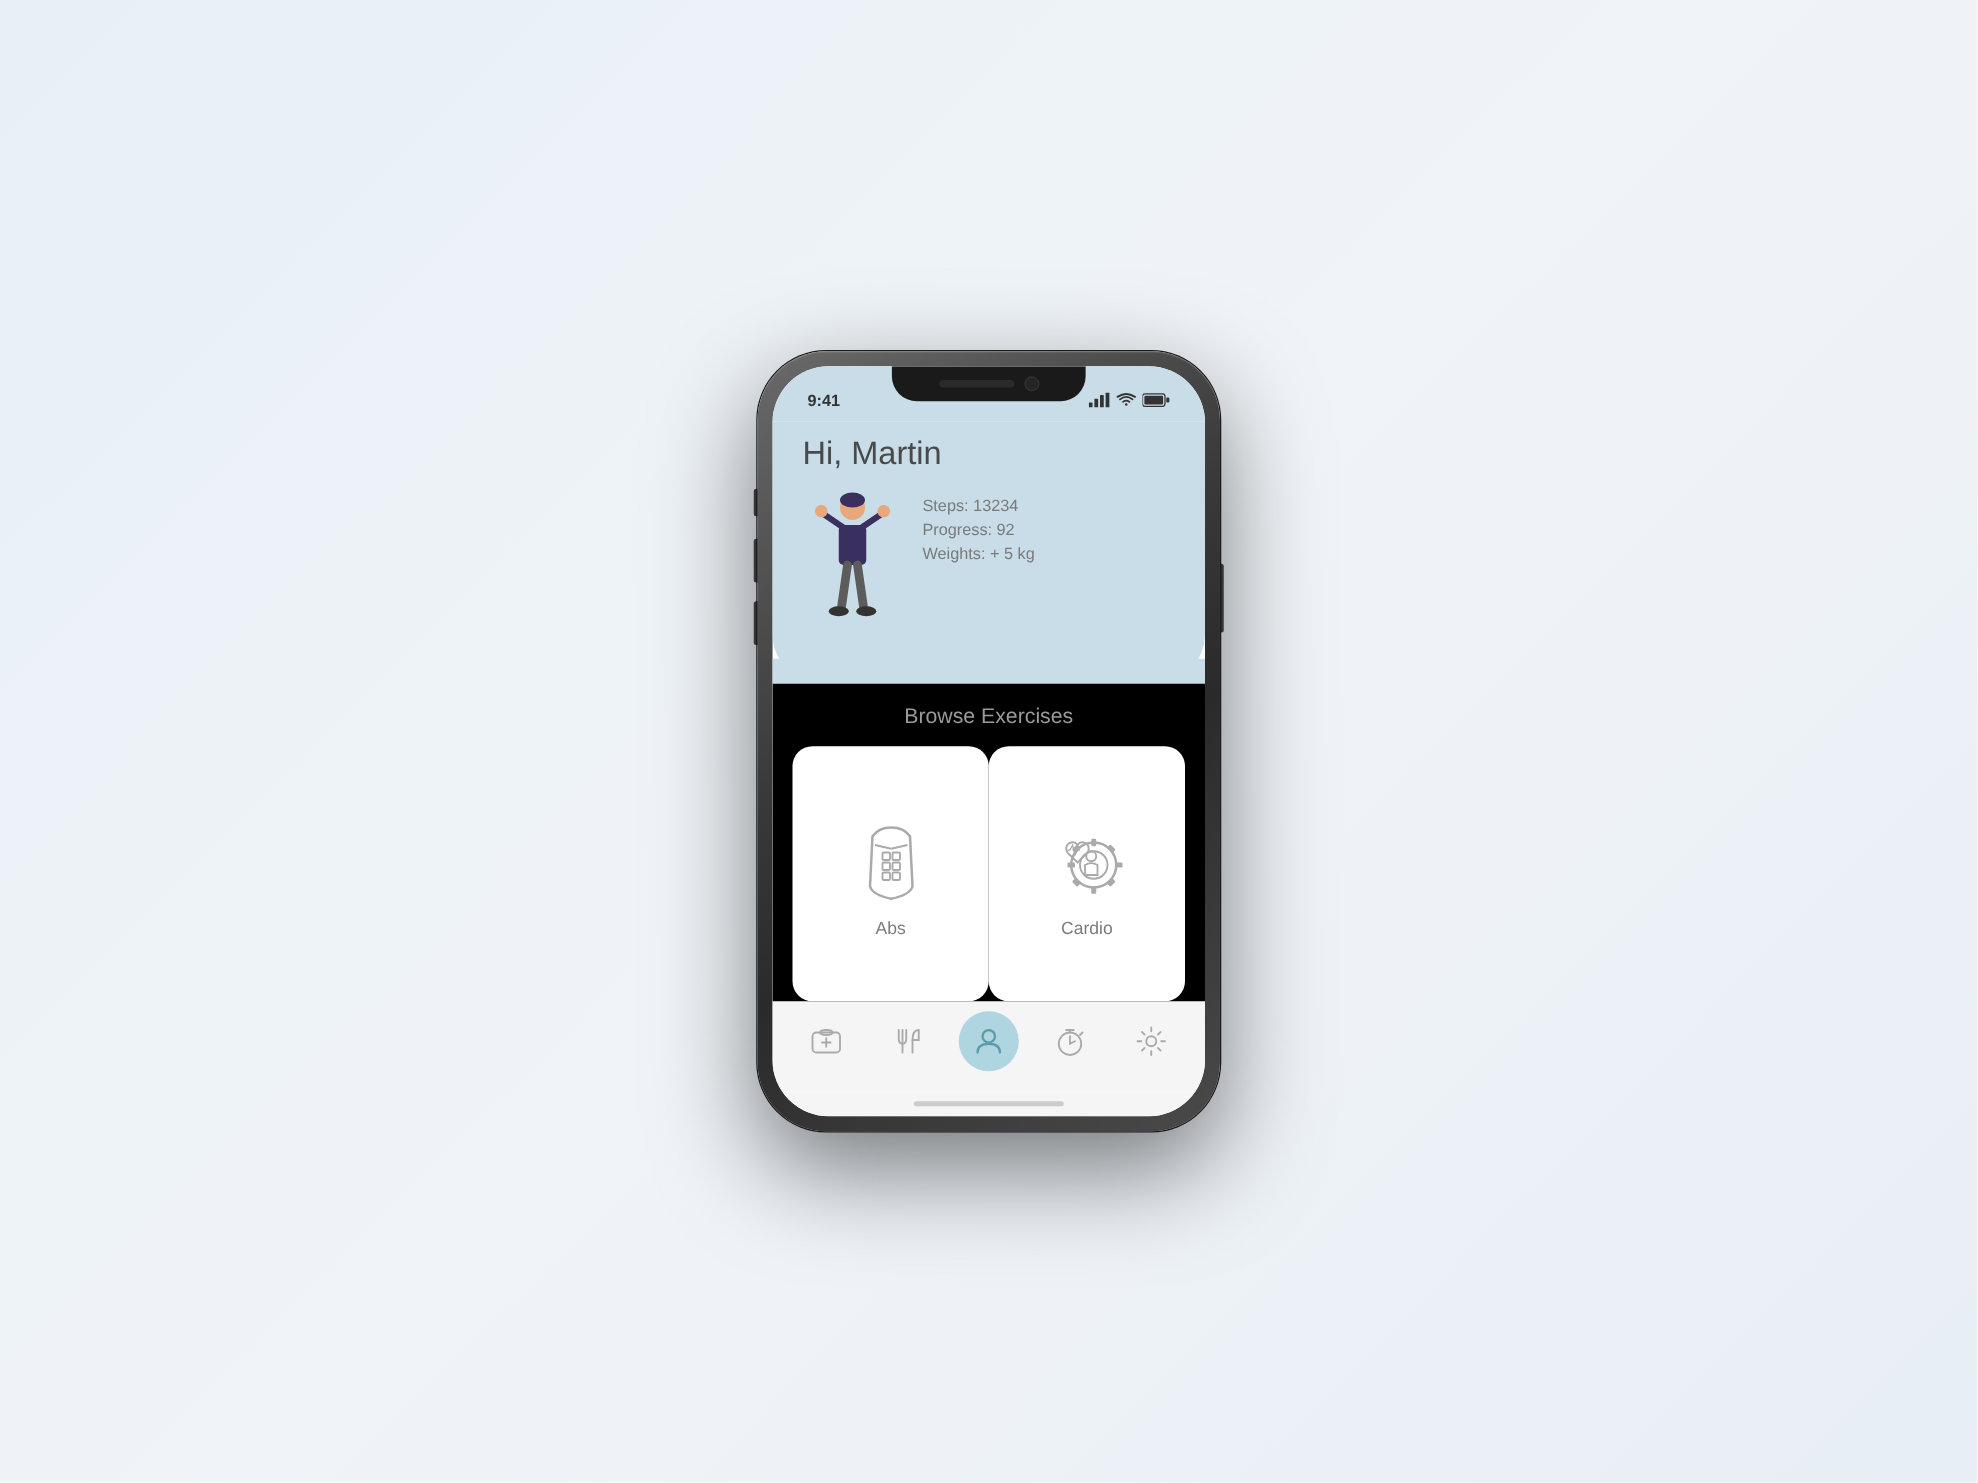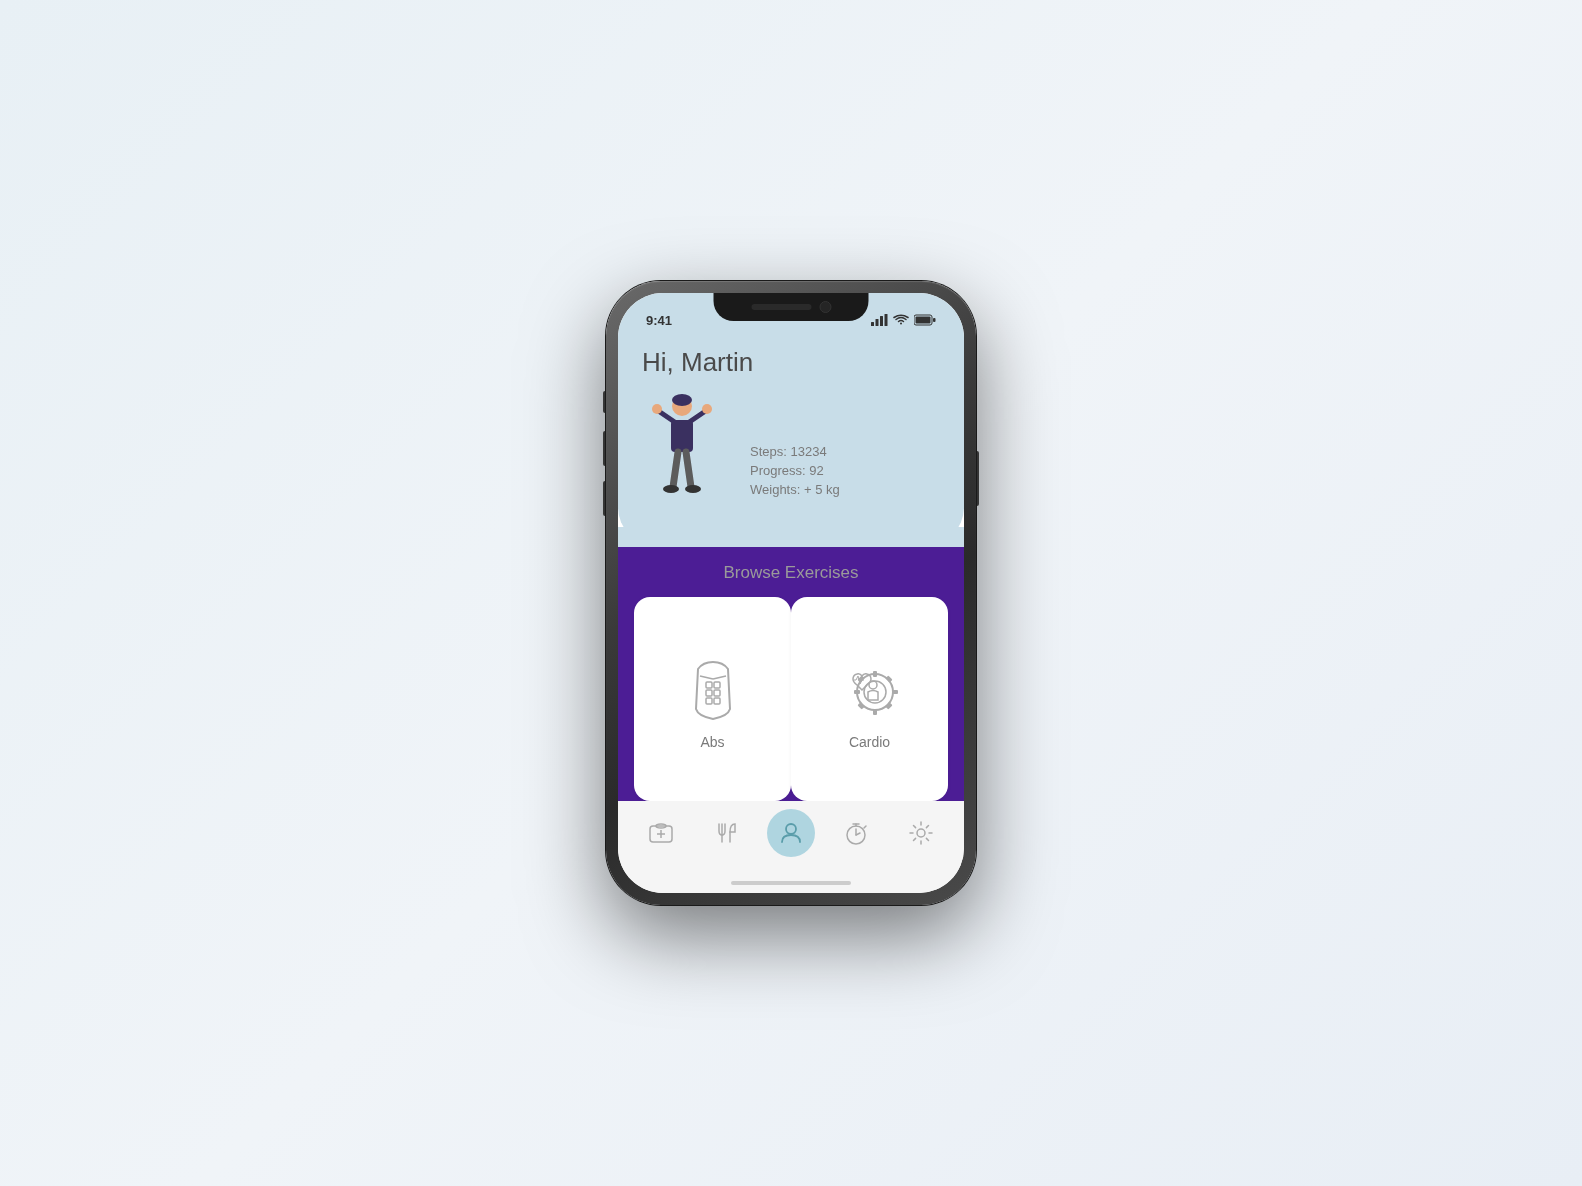--- a/index.html
+++ b/index.html
@@ -126,22 +126,22 @@
 
     .greeting {
       font-size: 26px;
       font-weight: 300;
       color: #4a4a4a;
       margin-bottom: 19px;
     }
 
     .hero-content {
       display: flex;
-      align-items: flex-end;
-      gap: 28px;
+      align-items: flex-start;
+      gap: 16px;
     }
 
     .figure-area {
       flex-shrink: 0;
       width: 80px;
       height: 100px;
       display: flex;
       align-items: center;
       justify-content: center;
     }
@@ -154,21 +154,21 @@
     }
 
     .stat-line {
       font-size: 13px;
       color: #7a7a7a;
     }
 
     
     .main-content {
       flex: 1;
-      background: #4c1d95;
+      background: #000000;
       padding: 16px 16px 0 16px;
       display: flex;
       flex-direction: column;
       overflow: hidden;
       position: relative;
       z-index: 1;
     }
 
     .section-title {
       font-size: 17px;

